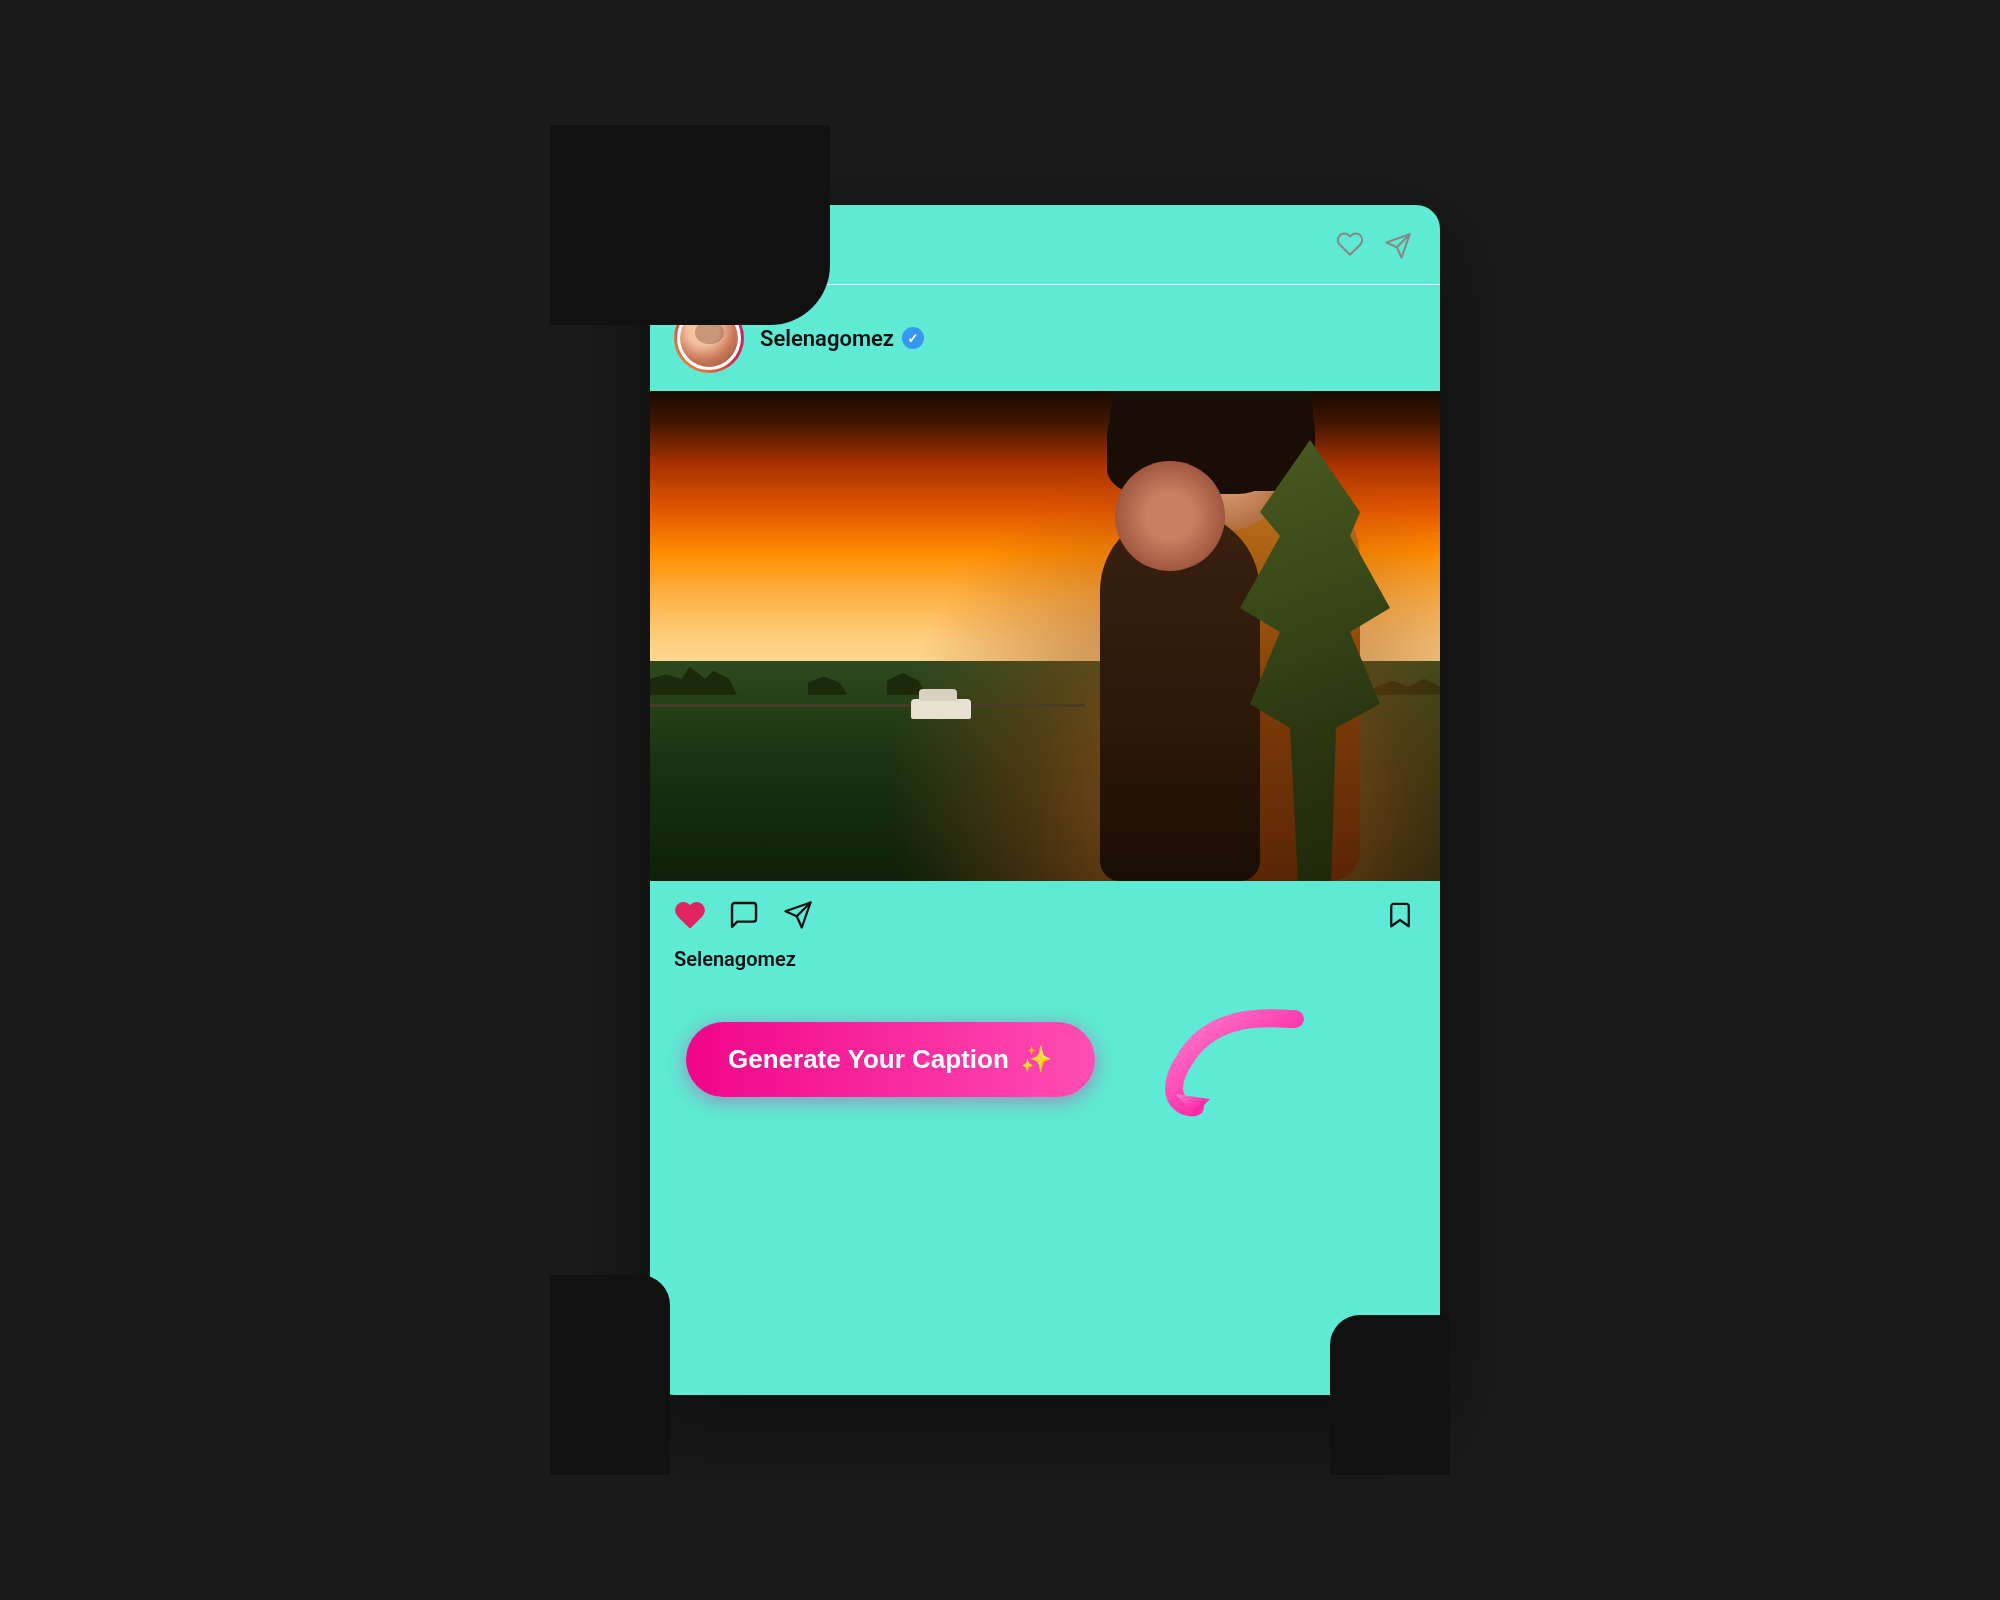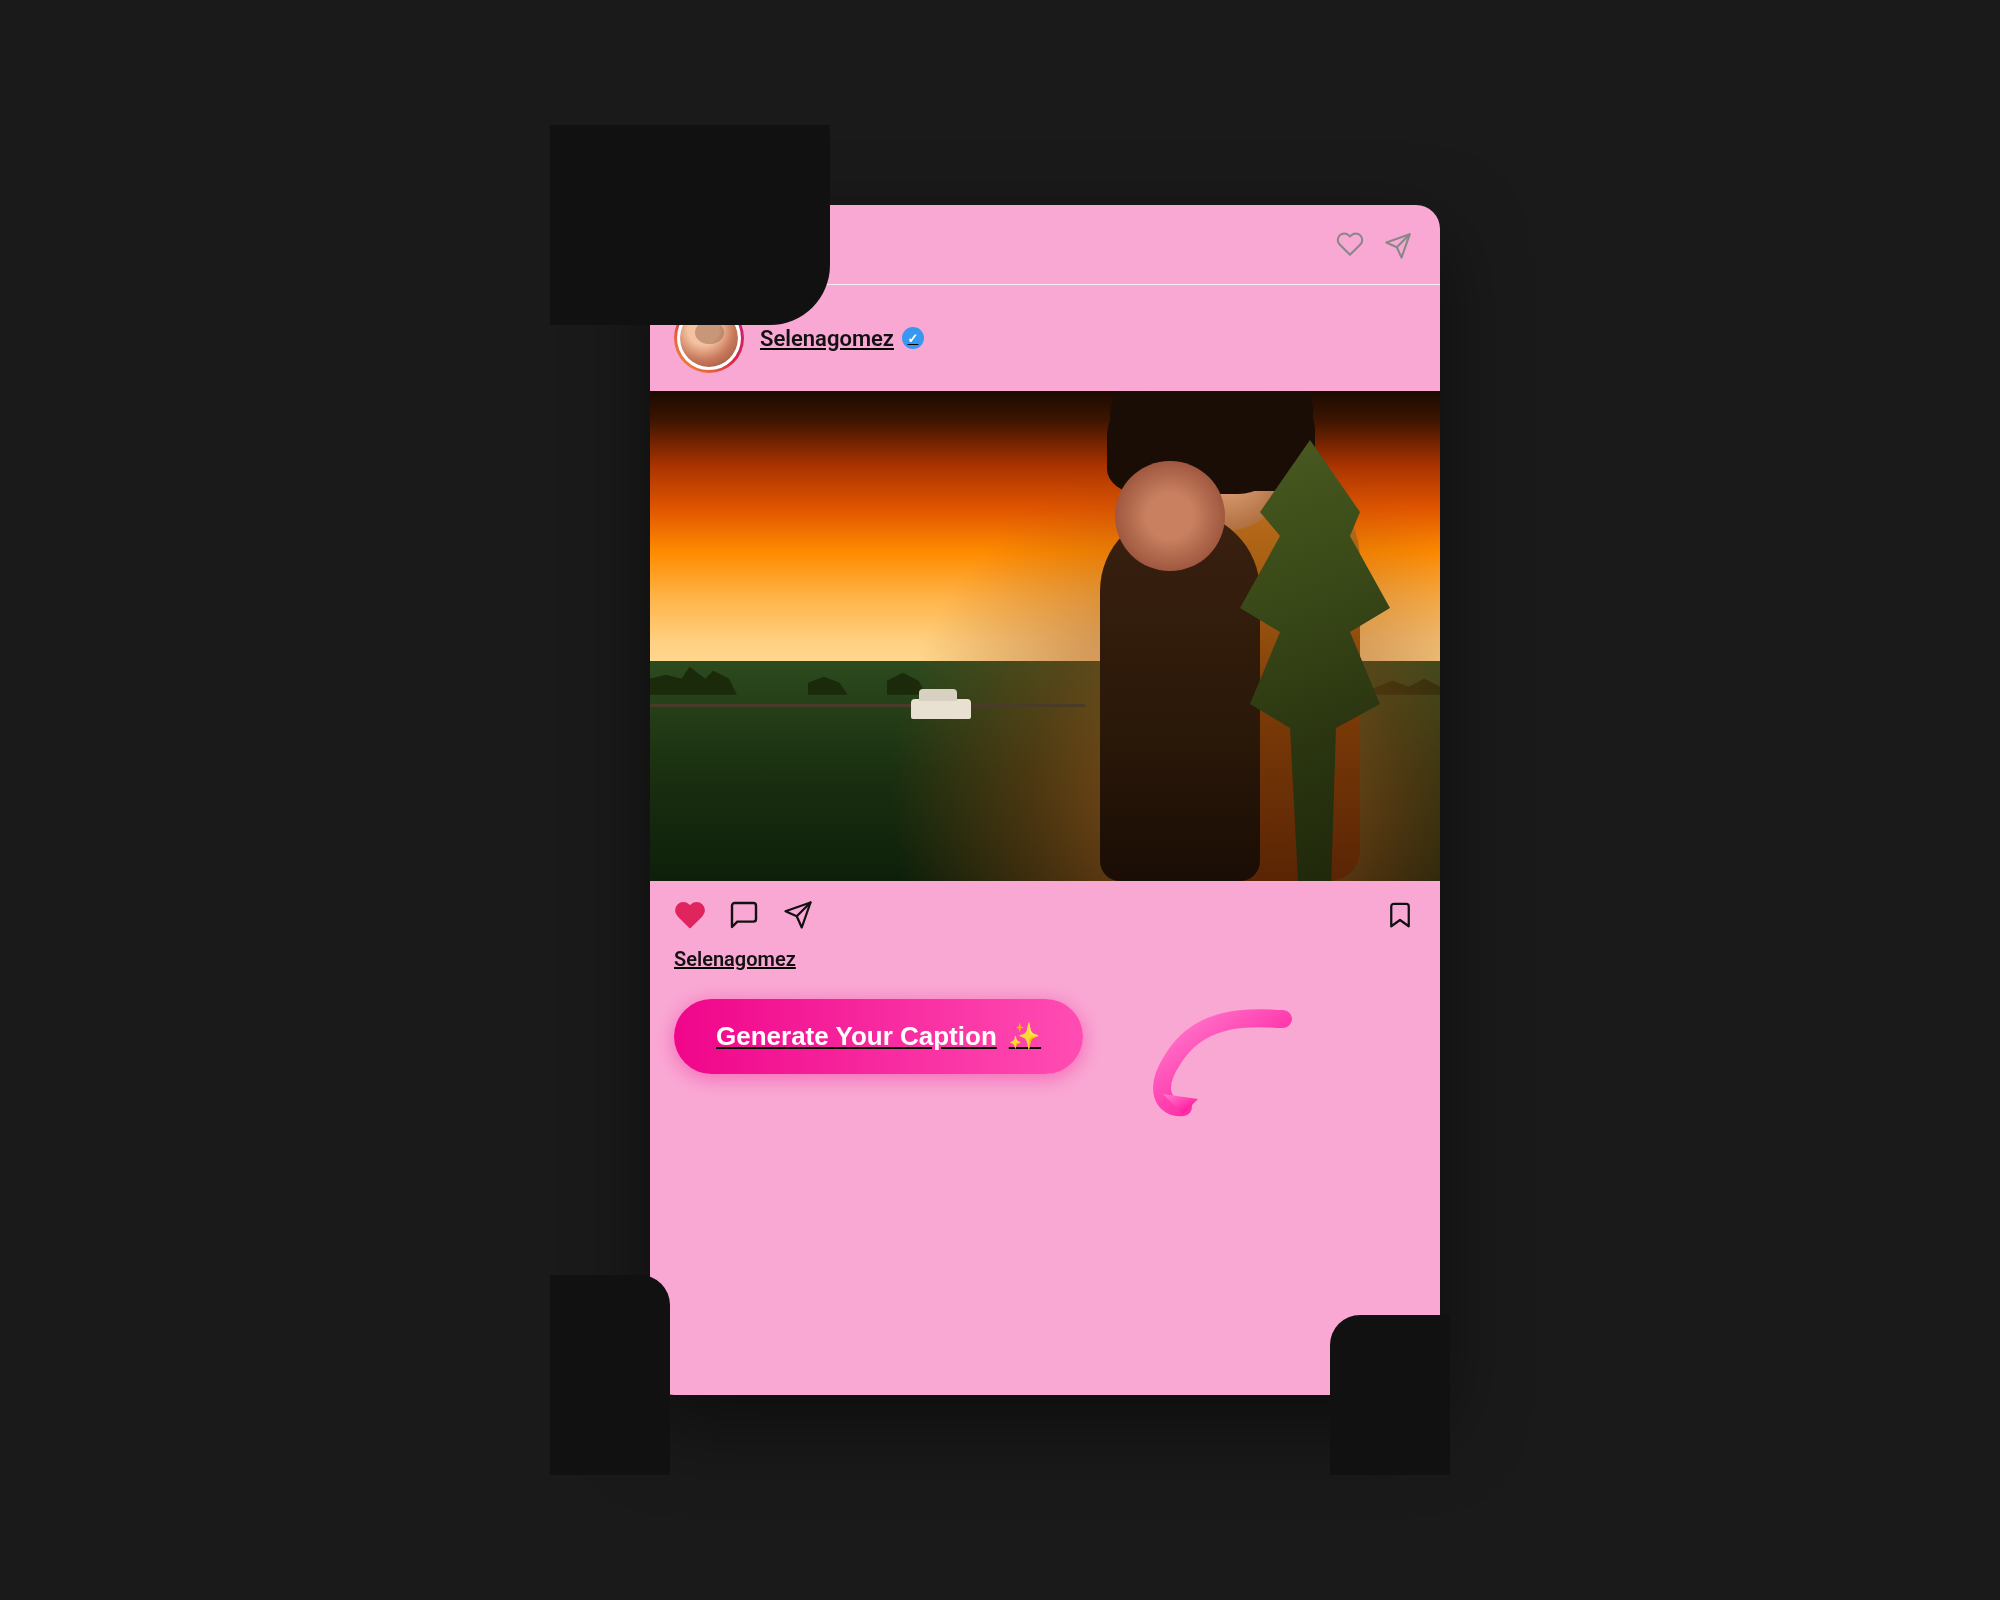--- a/index.html
+++ b/index.html
@@ -46,25 +46,24 @@
       border-radius: 30px 0 0 0;
       z-index: 10;
     }
 
     .instagram-card {
       position: absolute;
       top: 80px;
       left: 100px;
       right: 10px;
       bottom: 80px;
-      background: #f9a8d4;
+      background: #5eead4;
       border-radius: 24px;
       overflow: hidden;
       box-shadow: 0 30px 80px rgba(0,0,0,0.5);
-      text-decoration: underline;
     }
 
     
     .card-header {
       display: flex;
       align-items: center;
       justify-content: space-between;
       padding: 24px 28px 18px 28px;
       border-bottom: 1px solid #efefef;
     }
@@ -360,23 +359,23 @@
 
     .post-username {
       font-size: 20px;
       font-weight: 600;
       color: #111;
       padding: 4px 24px 18px;
     }
 
     
     .caption-section {
-      padding: 10px 24px 24px;
-      display: flex;
-      align-items: flex-start;
+      padding: 10px 36px 24px;
+      display: flex;
+      align-items: center;
       gap: 60px;
     }
 
     .generate-btn {
       background: linear-gradient(90deg, #f0058a 0%, #ff4db3 100%);
       color: #fff;
       border: none;
       border-radius: 50px;
       padding: 22px 42px;
       font-size: 26px;

